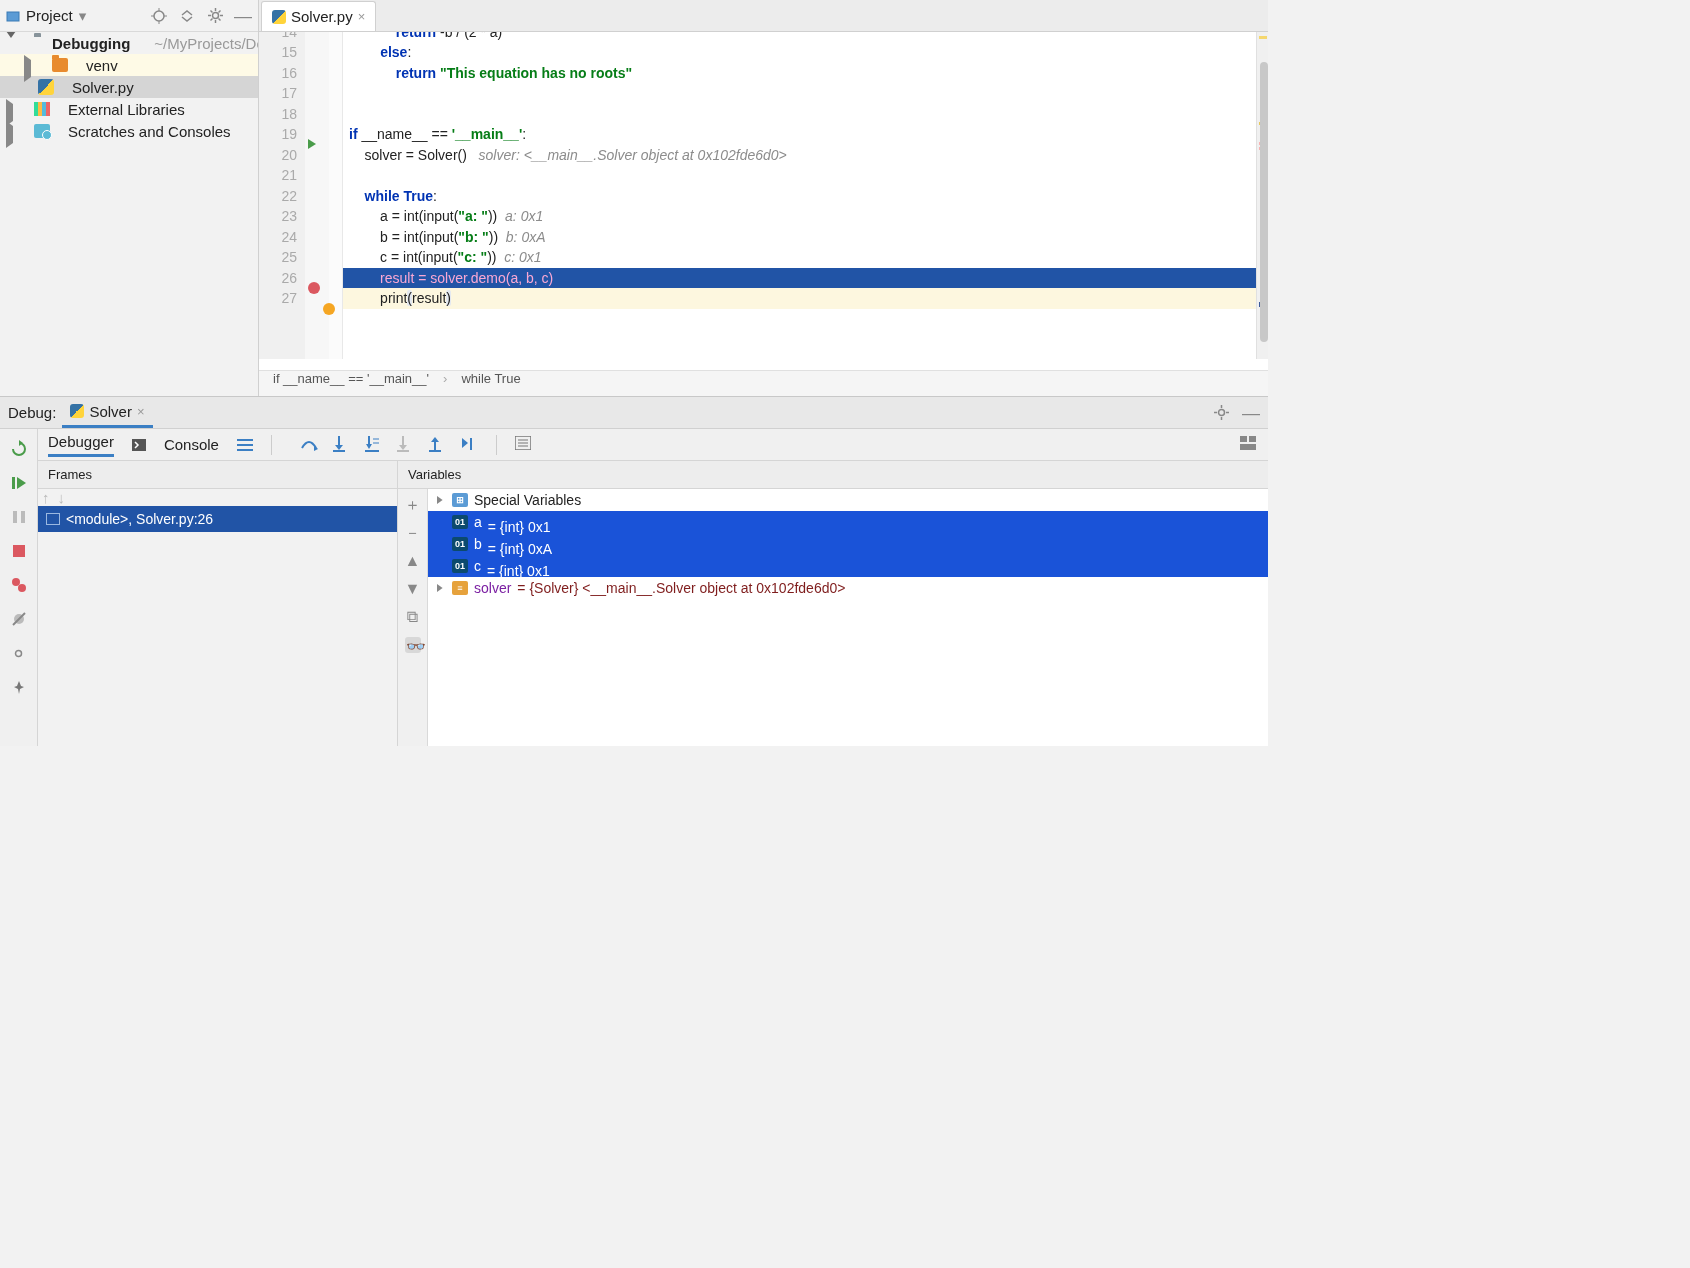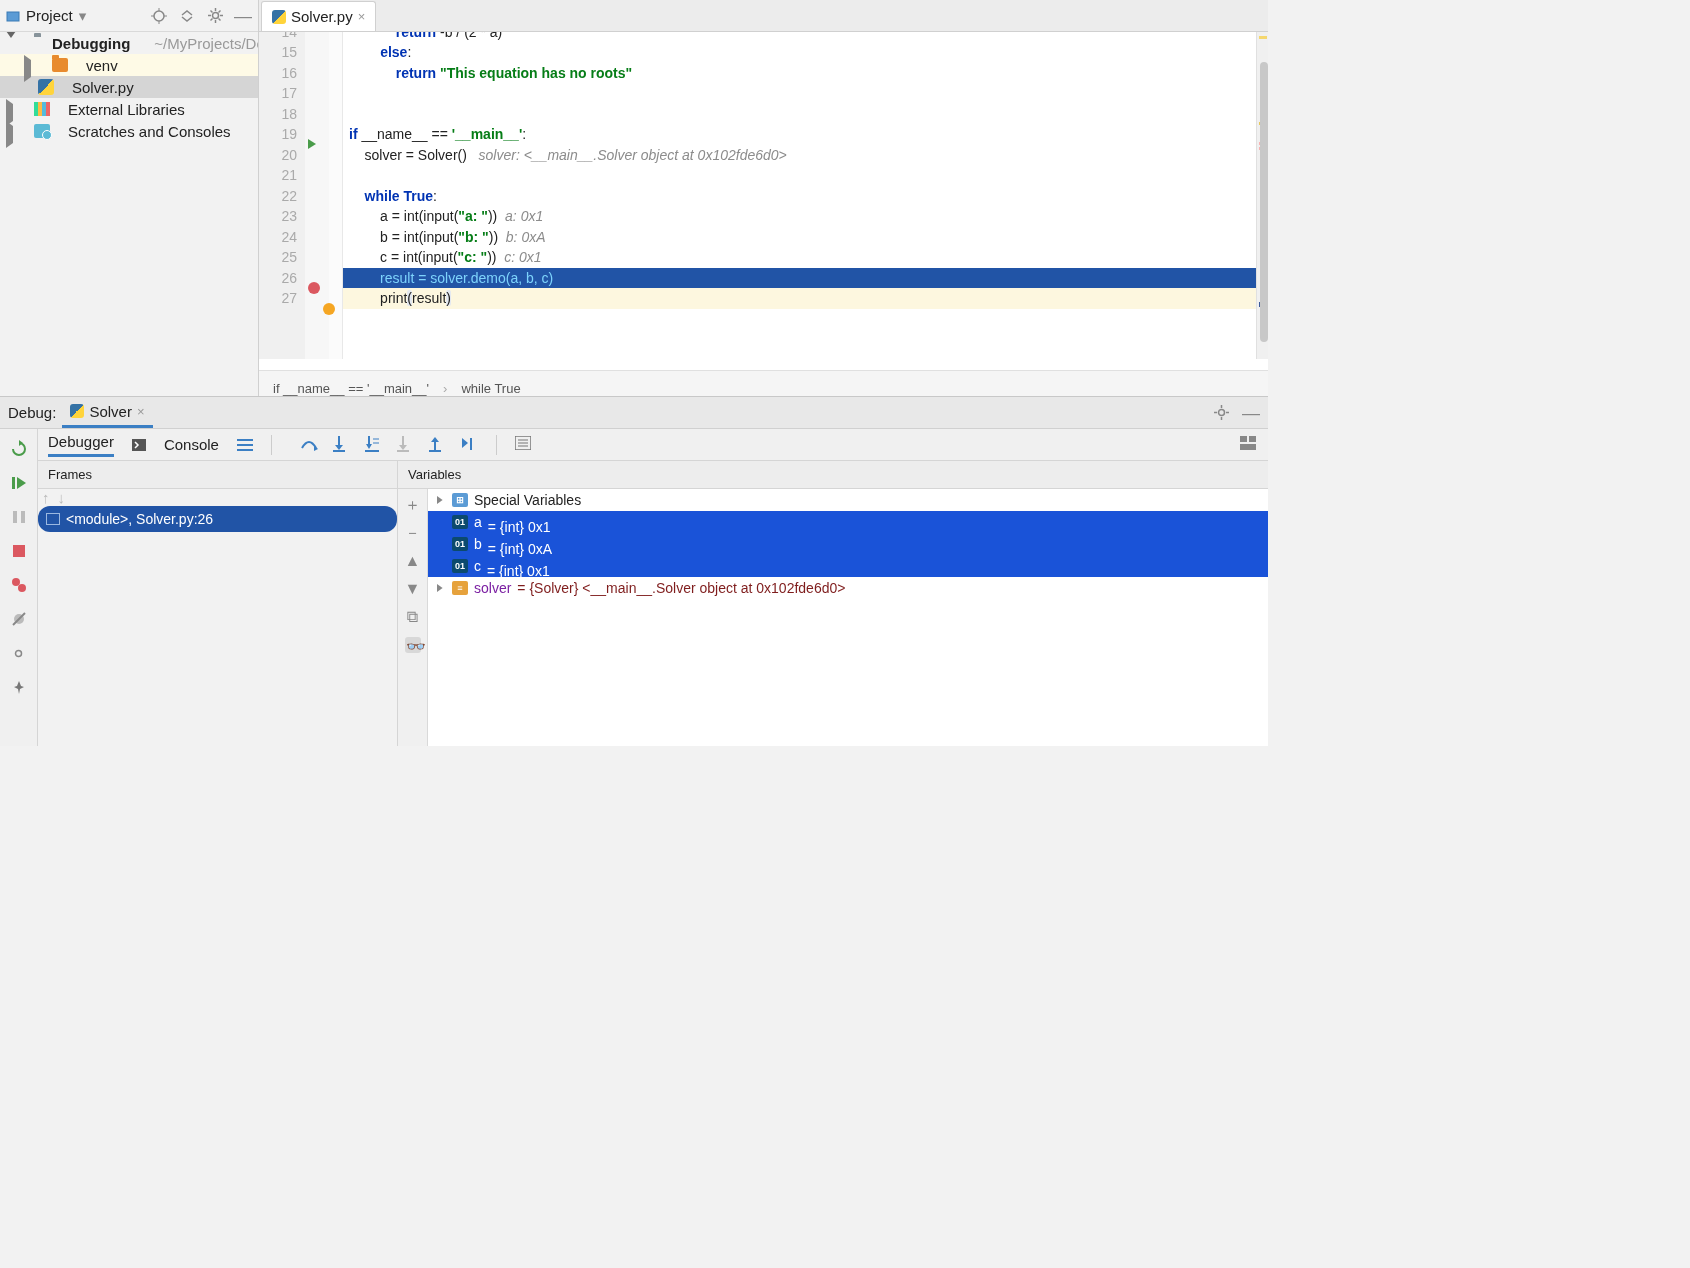--- a/index.html
+++ b/index.html
@@ -43,27 +43,27 @@
 .gutter { width:46px; background:#f0f0f0; color:#aaa; text-align:right; padding-right:8px; }
 .gutter-line { height:20.5px; line-height:20.5px; }
 .marker-col { width:24px; background:#f7f7f7; position:relative; }
 .marker { position:absolute; left:3px; width:16px; height:16px; }
 .run-tri { width:0;height:0;border-top:5px solid transparent;border-bottom:5px solid transparent;border-left:8px solid #4a9c4a; }
 .bp-dot { width:12px;height:12px;background:#db5860;border-radius:50%; }
 .bulb { width:12px;height:12px;background:#f5a623;border-radius:50%; }
 .fold-col{width:14px;background:#fbfbfb;border-right:1px solid #e8e8e8;}
 .code { flex:1; position:relative; }
 .code-line { height:20.5px; line-height:20.5px; white-space:pre; padding-left:6px; }
-.code-line.exec { background:#2154a6; color:#7dd3fc; }
+.code-line.exec { background:#2154a6; color:#f9a8d4; }
 .code-line.current { background:#fdf7df; }
 .kw { color:#0033b3; font-weight:700; }
 .str { color:#067d17; font-weight:700; }
 .cmt { color:#8c8c8c; font-style:italic; }
 .hl { background:#e4e9f0; border-radius:2px; }
-.breadcrumb-bar { height:26px; background:#f5f5f5; border-top:1px solid #e0e0e0; display:flex; align-items:flex-end; padding-left:14px; gap:14px; font-family:Menlo,monospace; font-size:13px; color:#555;margin-top:11px;}
+.breadcrumb-bar { height:26px; background:#f5f5f5; border-top:1px solid #e0e0e0; display:flex; align-items:flex-start; padding-left:14px; gap:14px; font-family:Menlo,monospace; font-size:13px; color:#555;margin-top:11px;}
 .bc-sep{color:#aaa;}
 .overview{width:12px;background:#f0f0f0;border-left:1px solid #e0e0e0;position:relative;}
 .ov-mark{position:absolute;left:2px;width:8px;height:3px;}
 
 
 .debug-panel { height:350px; display:flex; flex-direction:column; border-top:1px solid #c8c8c8; }
 .debug-title-bar { height:32px; background:#e8e8e8; display:flex; align-items:center; padding:0 8px; gap:6px; border-bottom:1px solid #d0d0d0;}
 .debug-tab { display:flex; align-items:center; gap:5px; padding:0 8px; height:30px; border-bottom:3px solid #3b7fc4; }
 .debug-title-icons{margin-left:auto;display:flex;gap:12px;}
 
@@ -80,21 +80,21 @@
 .sep-v{width:1px;height:20px;background:#ccc;}
 
 .debug-cols{flex:1;display:flex;}
 .frames-col{width:360px;border-right:1px solid #d5d5d5;display:flex;flex-direction:column;}
 .col-header{height:28px;background:#ededed;border-bottom:1px solid #d5d5d5;display:flex;align-items:center;padding-left:10px;font-size:13px;}
 .thread-sel{height:28px;margin:6px;border:1px solid #b0c4e0;border-radius:4px;background:#fff;display:flex;align-items:center;padding:0 8px;gap:6px;}
 .thread-dot{width:10px;height:10px;background:#f5a623;border-radius:50%;}
 .thread-spin{margin-left:auto;width:16px;height:20px;background:#4a90e2;border-radius:3px;position:relative;}
 .thread-spin::before{content:'';position:absolute;top:3px;left:4px;border-left:4px solid transparent;border-right:4px solid transparent;border-bottom:5px solid #fff;}
 .thread-spin::after{content:'';position:absolute;bottom:3px;left:4px;border-left:4px solid transparent;border-right:4px solid transparent;border-top:5px solid #fff;}
-.frame-row{height:26px;background:#2154a6;color:#fff;display:flex;align-items:center;padding-left:8px;gap:6px;font-size:14px;border-radius:12px;}
+.frame-row{height:26px;background:#2154a6;color:#fff;display:flex;align-items:center;padding-left:8px;gap:6px;font-size:14px;}
 .frame-icon{width:14px;height:12px;border:1.5px solid #9bb8e0;}
 
 .vars-col{flex:1;display:flex;flex-direction:column;}
 .vars-body{flex:1;display:flex;}
 .vars-tools{width:30px;background:#f0f0f0;border-right:1px solid #d9d9d9;display:flex;flex-direction:column;align-items:center;gap:12px;padding-top:8px;}
 .vt{width:16px;height:16px;cursor:pointer;color:#888;font-size:16px;line-height:16px;text-align:center;}
 .vars-list{flex:1;background:#fff;}
 .var-row{height:22px;display:flex;align-items:center;padding-left:8px;gap:6px;font-size:14px;}
 .var-row.sel{background:#1a53d8;color:#fff;}
 .var-exp{width:10px;}

